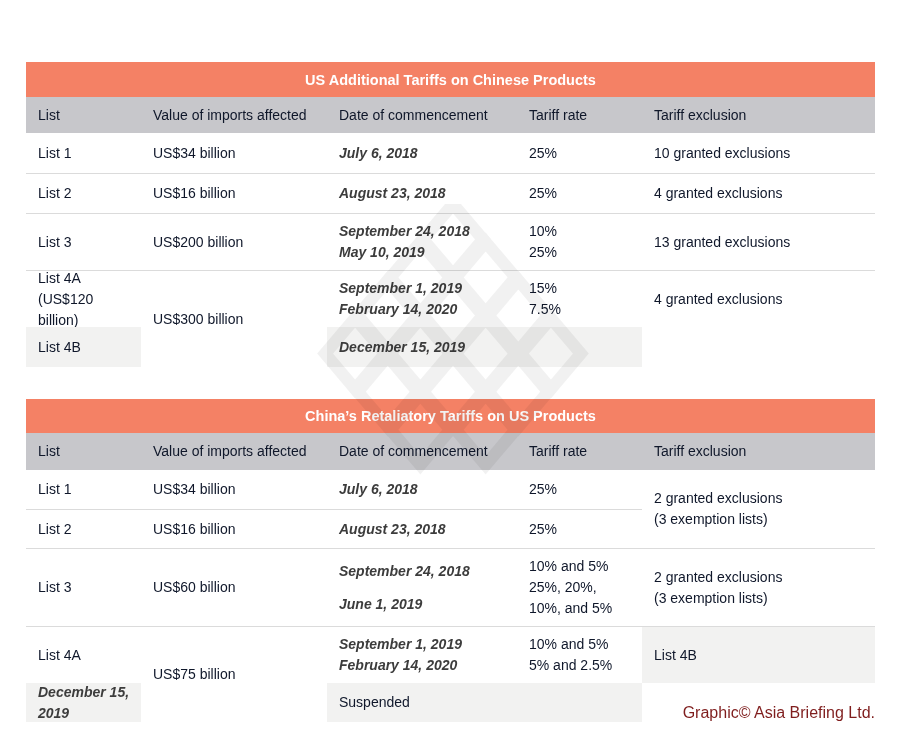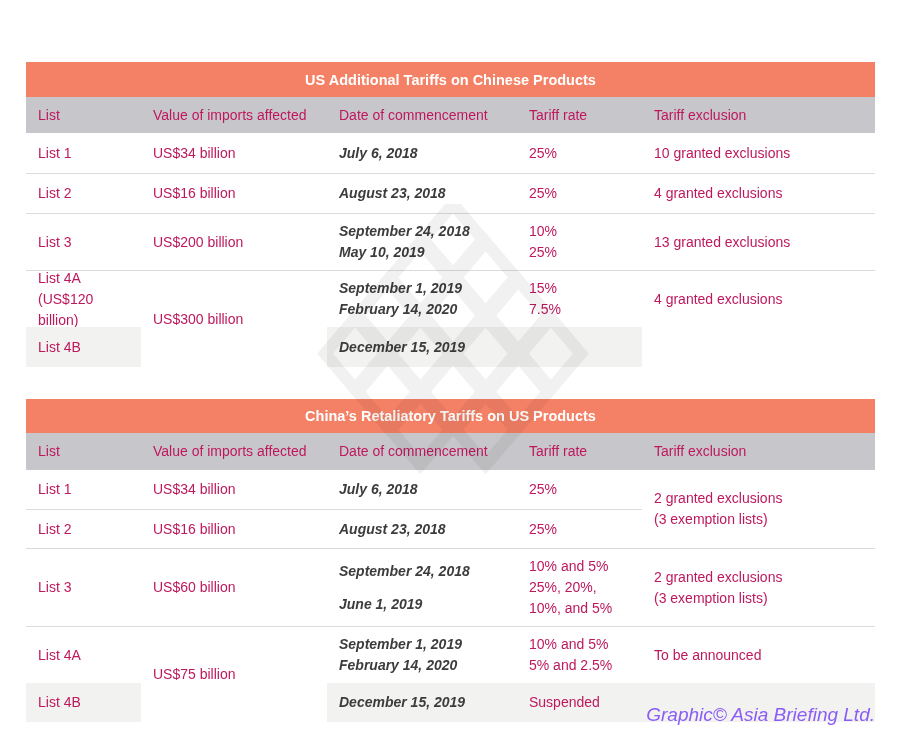--- a/index.html
+++ b/index.html
@@ -31,32 +31,32 @@
   }
   .colhead.second { height: 37px; }
   .colhead .cell { justify-content: center; }
 
   .grid-us { grid-template-rows: 41px 40px 57px 56px 40px; }
   .grid-cn { grid-template-rows: 40px 39px 78px 56px 39px; }
 
   .cell {
     display: flex; flex-direction: column; justify-content: center;
     padding-left: 12px; padding-right: 6px;
-    font-size: 14px; color: #be185d; line-height: 21px;
+    font-size: 14px; color: #0f172a; line-height: 21px;
   }
   .bb { border-bottom: 1px solid #DBDBDB; }
   .date { font-weight: bold; color: #3C3C3C; font-style: italic; }
   .gray { background: #F2F2F1; }
   .value-merged { grid-row: span 2; }
   .excl-merged { grid-row: span 2; }
   .gap-lines { row-gap: 12px; }
 
   .credit {
     position: absolute; top: 704px; right: 25px;
-    font-size: 19px; font-style: italic; color: #8b5cf6;
+    font-size: 16px; color: #7f1d1d;
   }
 
   .watermark {
     position: absolute; left: 306px; top: 204px; width: 294px; height: 272px;
     pointer-events: none; opacity: 0.05; z-index: 10;
   }
 </style>
 </head>
 <body>
 
@@ -165,21 +165,20 @@
       <div class="cell">List 4A</div>
       <div class="cell value-merged">US$75 billion</div>
       <div class="cell date">
         <span>September 1, 2019</span>
         <span>February 14, 2020</span>
       </div>
       <div class="cell">
         <span>10% and 5%</span>
         <span>5% and 2.5%</span>
       </div>
-      <div class="cell">To be announced</div>
 
       <div class="cell gray">List 4B</div>
       <div class="cell gray date">December 15, 2019</div>
       <div class="cell gray">Suspended</div>
       <div class="cell gray"></div>
     </div>
   </div>
 
   <svg class="watermark" viewBox="0 0 100 100" xmlns="http://www.w3.org/2000/svg">
     <g fill="none" stroke="#000000" stroke-width="4.5">

